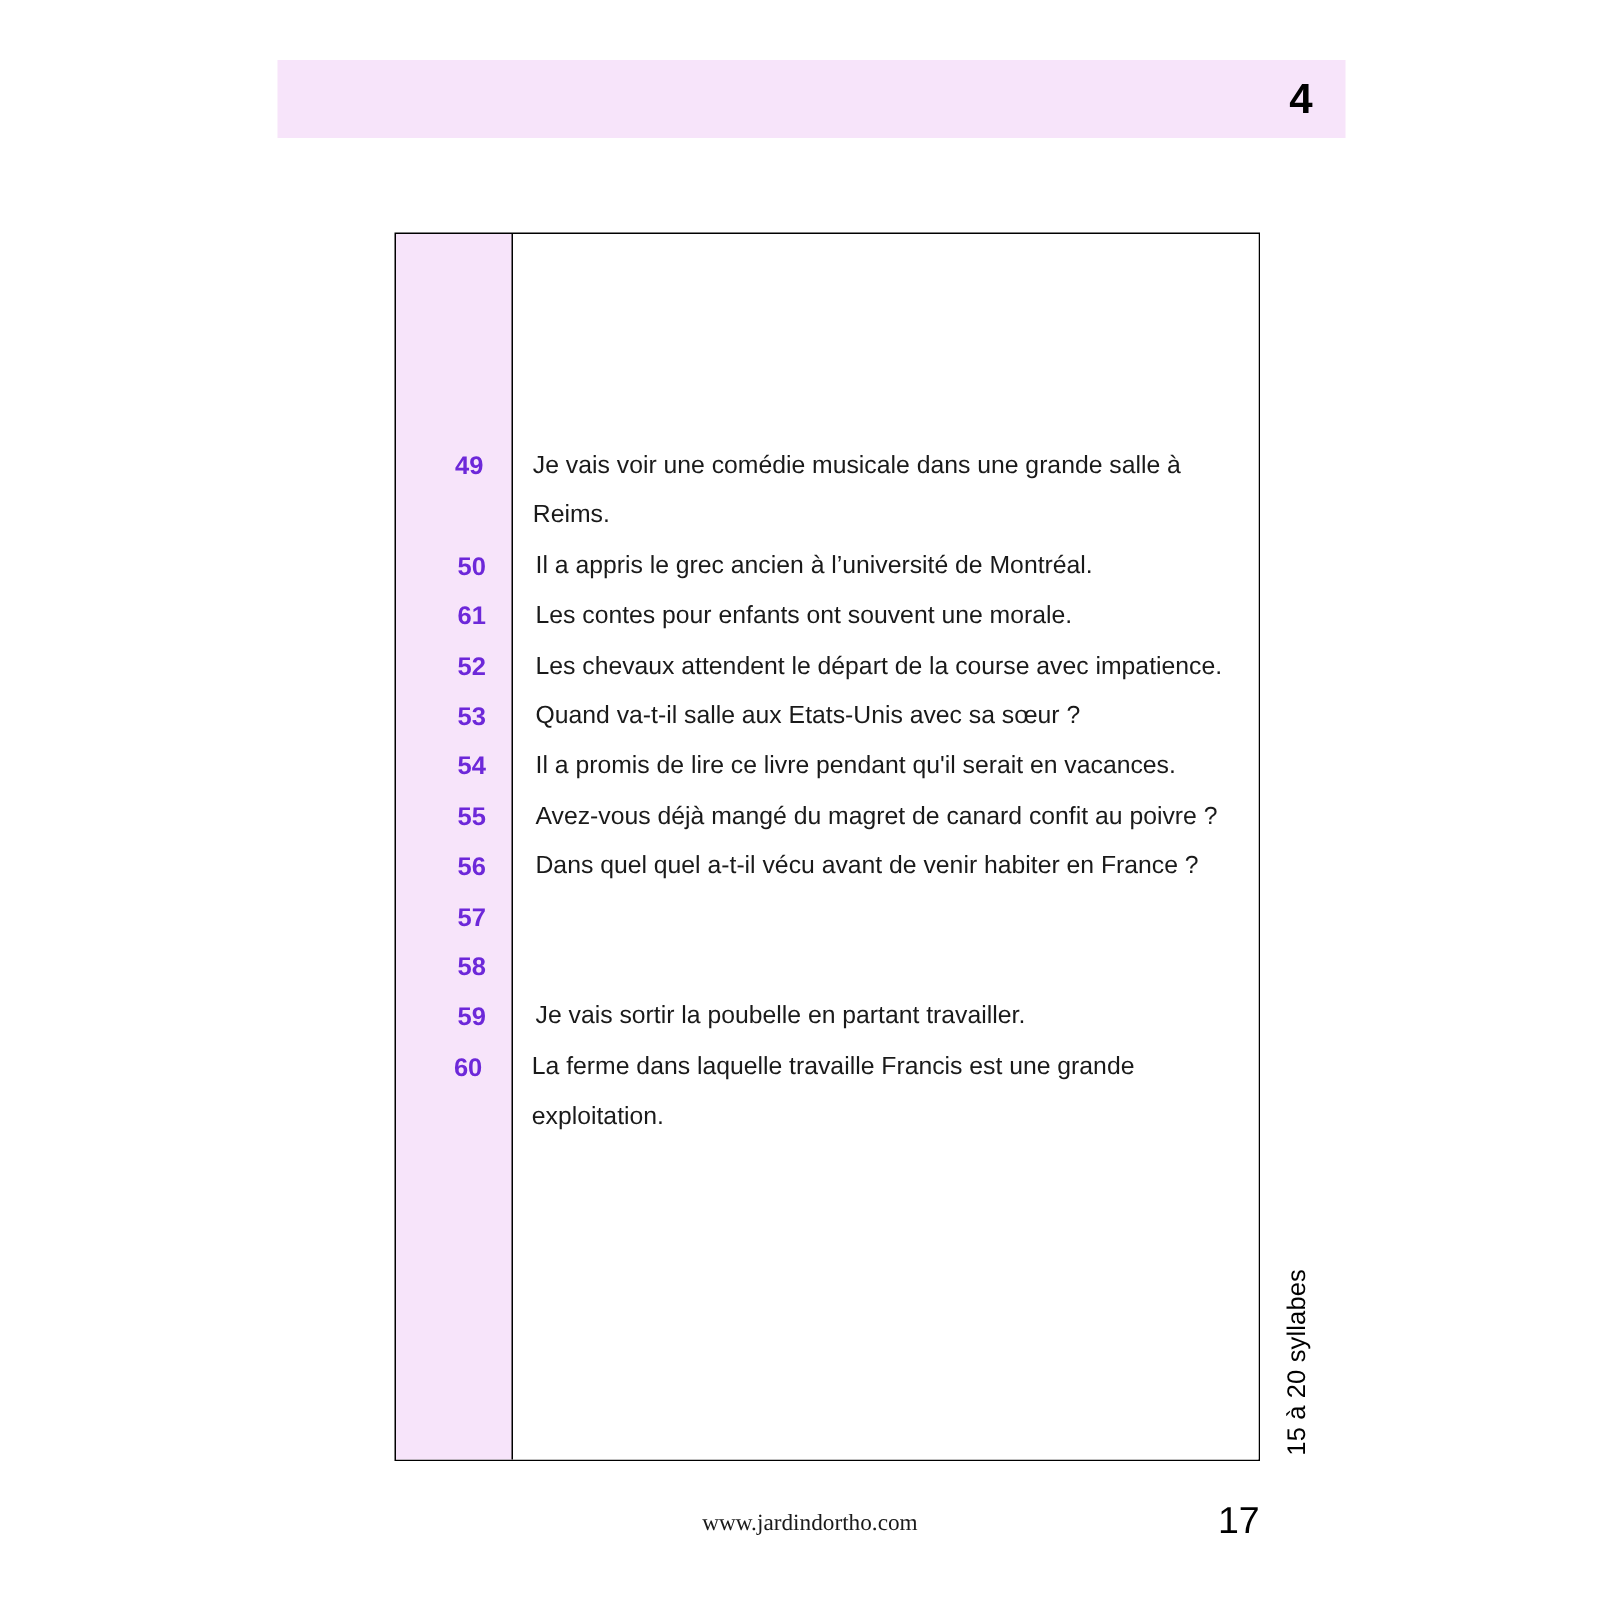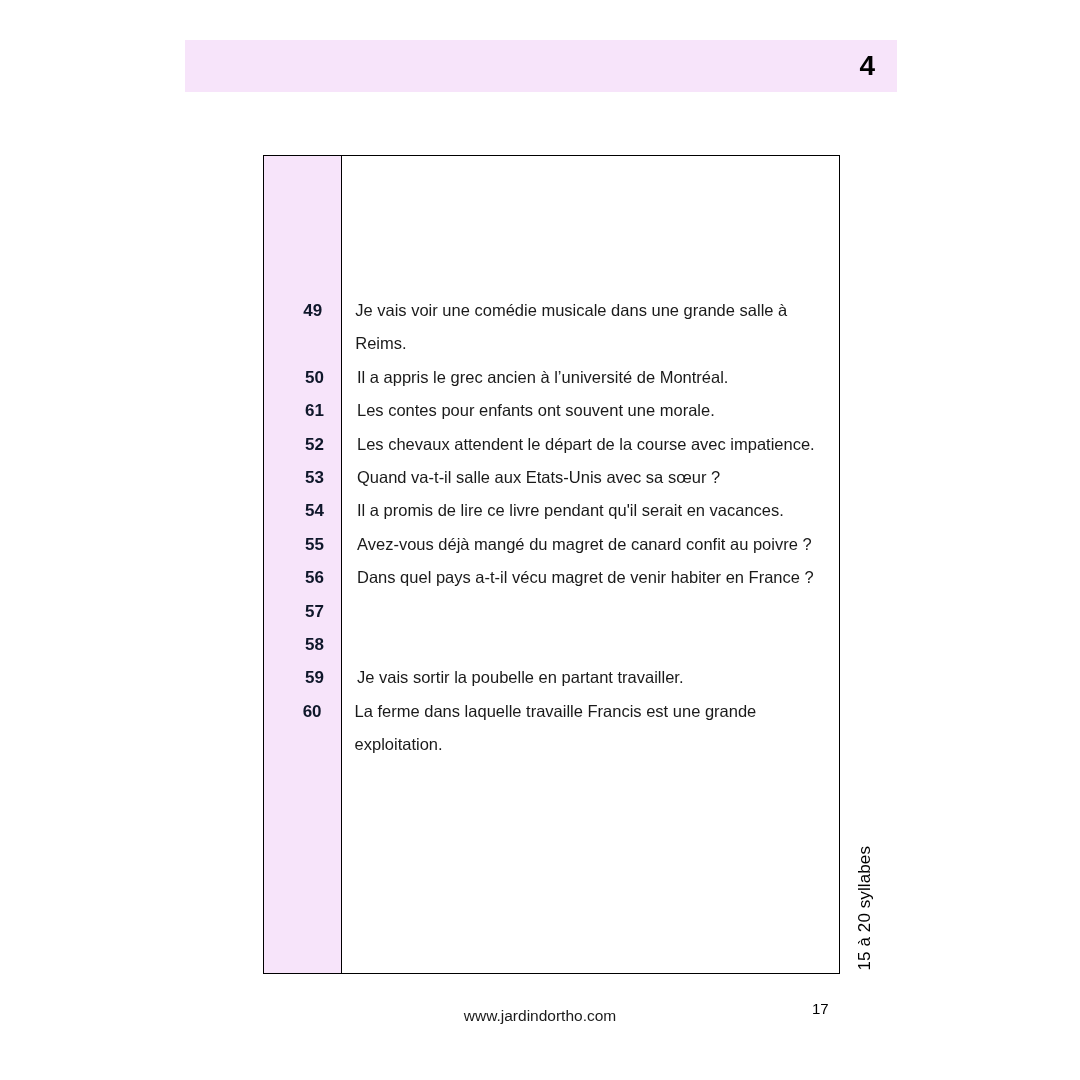--- a/index.html
+++ b/index.html
@@ -78,21 +78,21 @@
     pointer-events: auto;
   }
   .row-num {
     width: 78px;
     box-sizing: border-box;
     padding-right: 17px;
     text-align: right;
     font-size: 17px;
     font-weight: bold;
     line-height: 33.4px;
-    color: #0f172a;
+    color: #6d28d9;
   }
   .row-text {
     flex: 1 1 auto;
     box-sizing: border-box;
     padding-left: 16px;
     padding-right: 11px;
     font-size: 16.5px;
     line-height: 33.4px;
     color: #1a1a1a;
   }
@@ -119,26 +119,27 @@
 
   
   .footer-site {
     position: absolute;
     left: 0;
     top: 1007px;
     width: 1080px;
     text-align: center;
     font-size: 15.5px;
     color: #1a1a1a;
+    font-family: Liberation Serif, serif;
   }
   .footer-page {
     position: absolute;
     left: 812px;
     top: 1000px;
-    font-size: 15px;
+    font-size: 25px;
     color: #000000;
   }
 </style>
 </head>
 <body>
 
 <div class="header-band">
   <div class="header-number">4</div>
 </div>
 
@@ -171,21 +172,21 @@
   <div class="row">
     <div class="row-num">54</div>
     <div class="row-text">Il a promis de lire ce livre pendant qu'il serait en vacances.</div>
   </div>
   <div class="row">
     <div class="row-num">55</div>
     <div class="row-text">Avez-vous déjà mangé du magret de canard confit au poivre ?</div>
   </div>
   <div class="row">
     <div class="row-num">56</div>
-    <div class="row-text">Dans quel pays a-t-il vécu magret de venir habiter en France ?</div>
+    <div class="row-text">Dans quel quel a-t-il vécu avant de venir habiter en France ?</div>
   </div>
   <div class="row">
     <div class="row-num">57</div>
   </div>
   <div class="row">
     <div class="row-num">58</div>
   </div>
   <div class="row">
     <div class="row-num">59</div>
     <div class="row-text">Je vais sortir la poubelle en partant travailler.</div>

